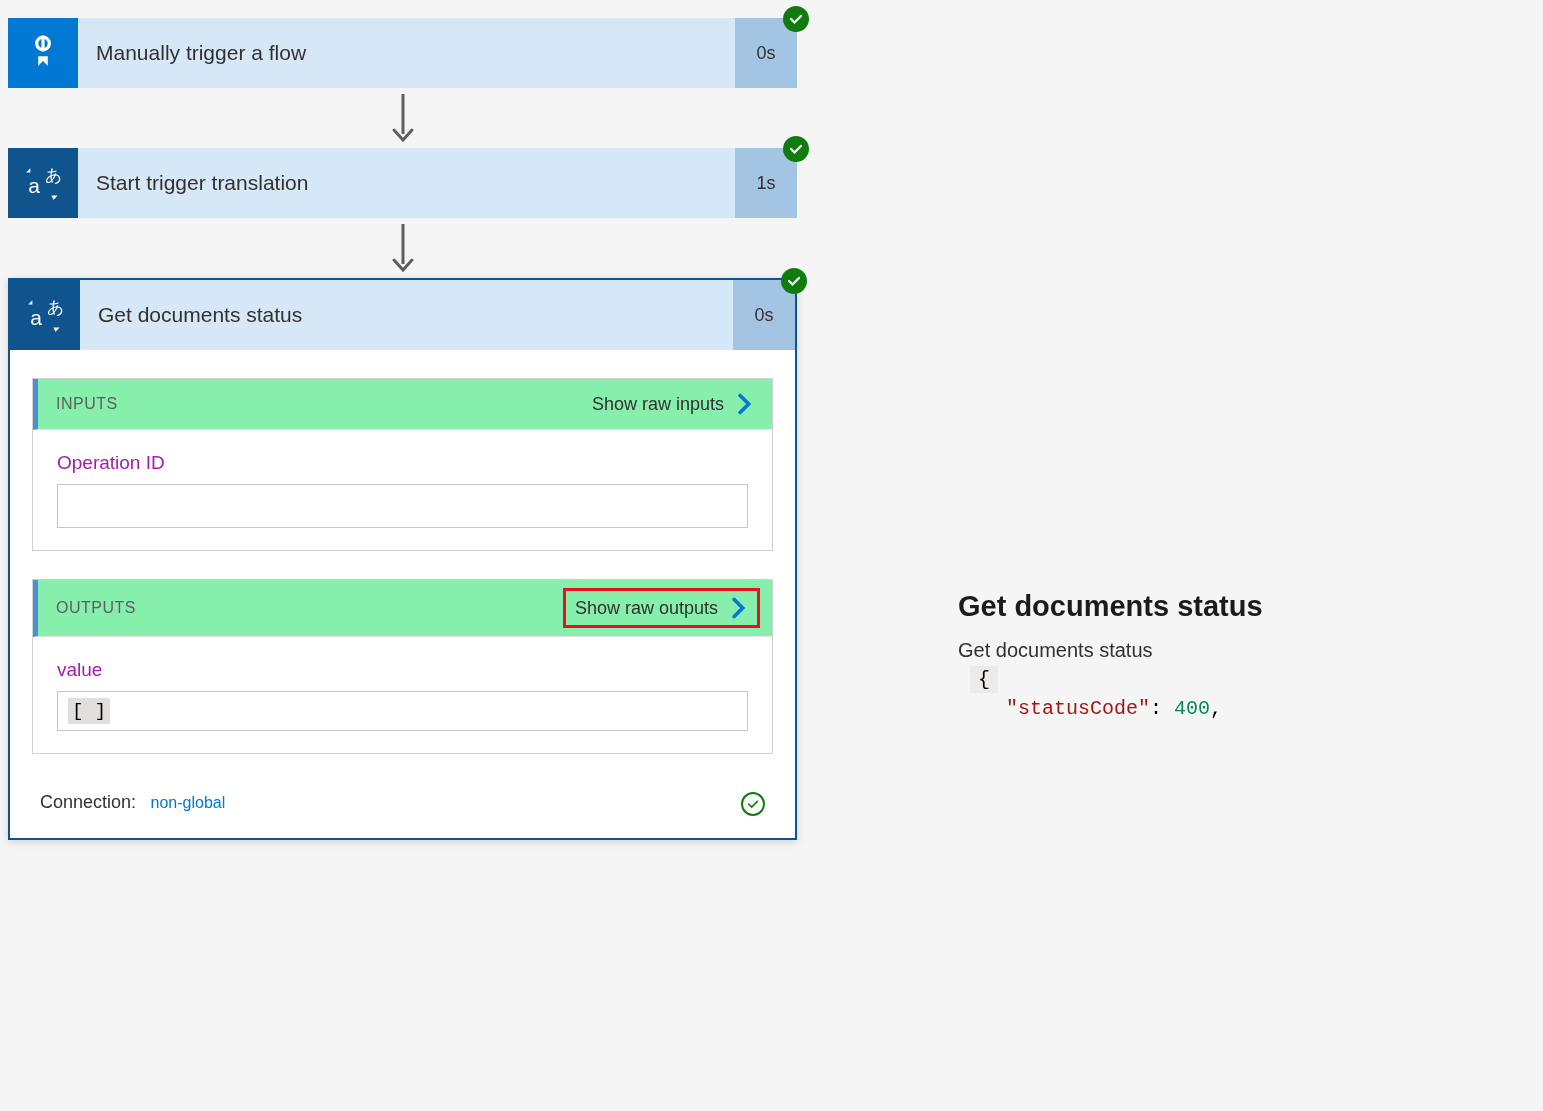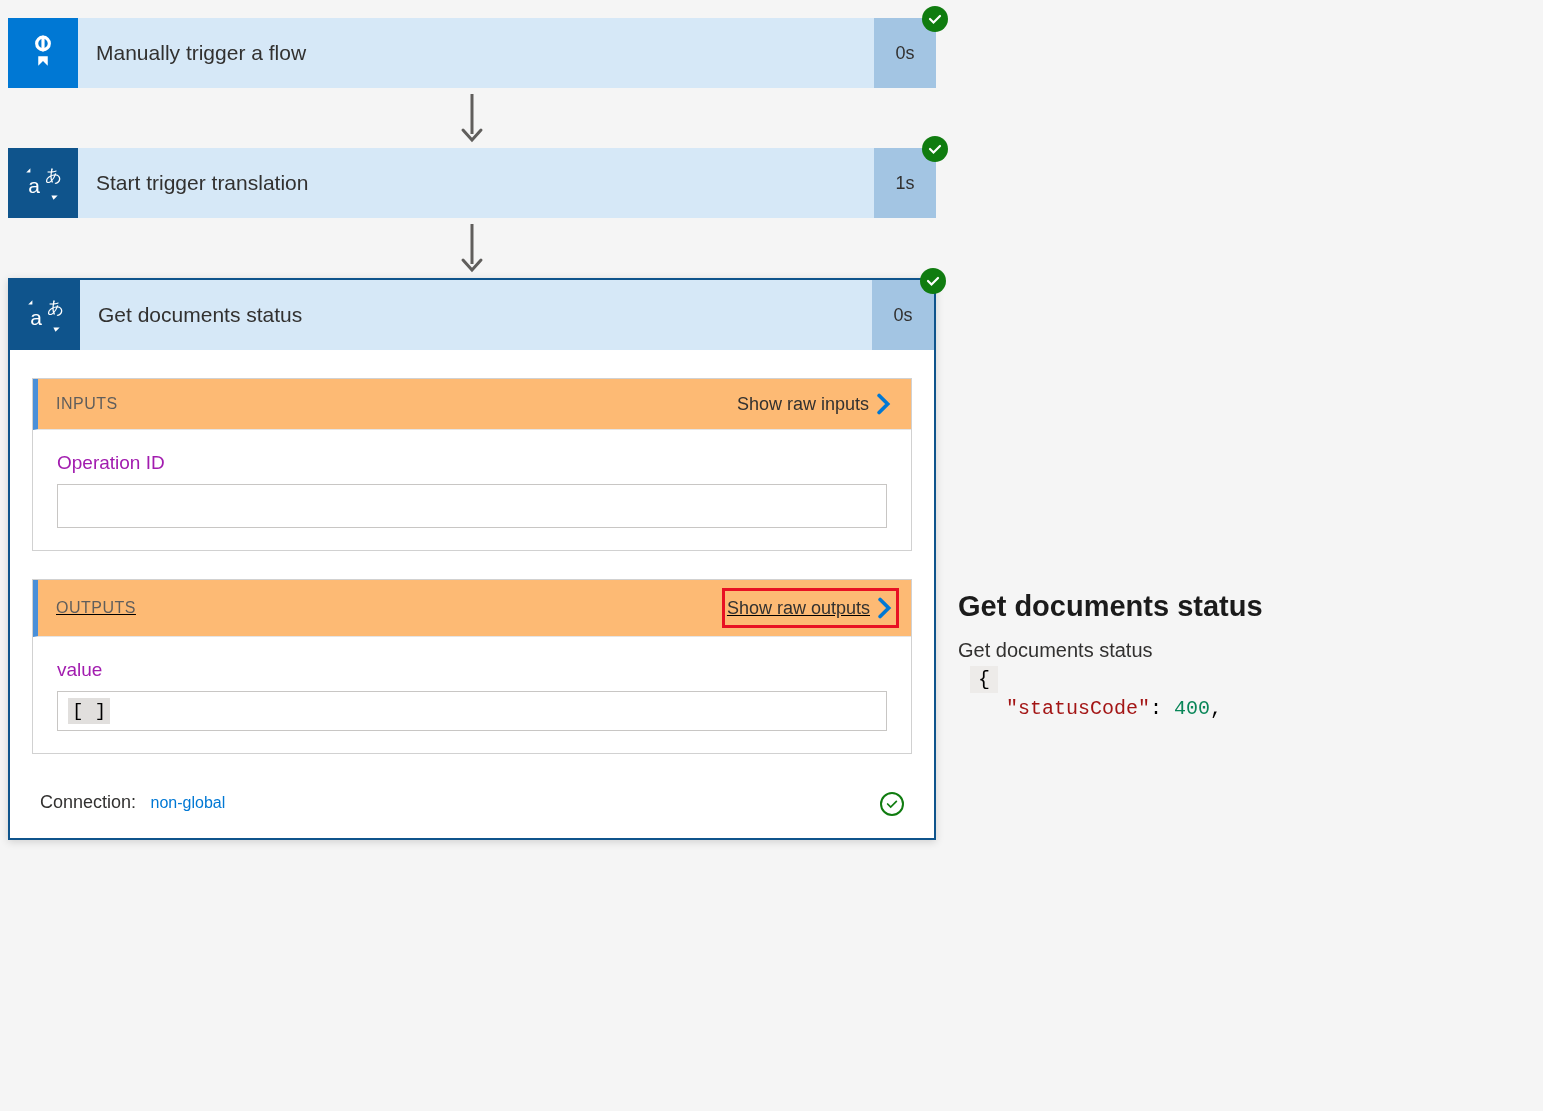--- a/index.html
+++ b/index.html
@@ -11,21 +11,21 @@
       font-family: "Segoe UI", -apple-system, BlinkMacSystemFont, sans-serif;
       background: #f5f5f5;
       width: 1543px;
       height: 1111px;
       position: relative;
     }
     .flow-container {
       position: absolute;
       left: 8px;
       top: 18px;
-      width: 928px;
+      width: 789px;
     }
     .step-card {
       display: flex;
       align-items: stretch;
       background: #d6e8f7;
       position: relative;
       height: 70px;
     }
     .step-icon-box {
       width: 70px;
@@ -99,39 +99,39 @@
     .section-box {
       border: 1px solid #d1d1d1;
       margin-bottom: 28px;
     }
     .section-header {
       display: flex;
       align-items: center;
       justify-content: space-between;
       padding: 14px 18px;
       border-left: 5px solid #4a90d9;
-      background: #fdba74;
+      background: #86efac;
       border-bottom: 1px solid #e5e5e5;
     }
     .section-header-title {
       font-size: 16px;
       color: #605e5c;
       letter-spacing: 0.5px;
     }
     .show-raw-link {
       display: flex;
       align-items: center;
-      gap: 6px;
+      gap: 12px;
       font-size: 18px;
       color: #323130;
       cursor: pointer;
     }
     .show-raw-link.highlighted {
       border: 3px solid #e81123;
-      padding: 6px 2px;
+      padding: 6px 9px;
     }
     .chevron-right {
       color: #0078d4;
     }
     .section-content {
       padding: 22px 24px;
     }
     .field-label {
       font-size: 19px;
       color: #a21caf;
@@ -299,21 +299,21 @@
               </svg>
           </div>
         </div>
         <div class="section-content">
           <div class="field-label">Operation ID</div>
           <input class="field-input" type="text" value="" style="">
         </div>
       </div>
 
       <div class="section-box">
-        <div class="section-header" style="padding:8px 12px 8px 18px;text-decoration:underline;">
+        <div class="section-header" style="padding:8px 12px 8px 18px;">
           <div class="section-header-title">OUTPUTS</div>
           <div class="show-raw-link highlighted">
             <span>Show raw outputs</span>
             <svg class="chevron-right" width="18" height="22" viewBox="0 0 12 18">
                 <path d="M2 2 L9 9 L2 16" stroke="#0078d4" stroke-width="3" fill="none" stroke-linecap="round"></path>
               </svg>
           </div>
         </div>
         <div class="section-content">
           <div class="field-label">value</div>

